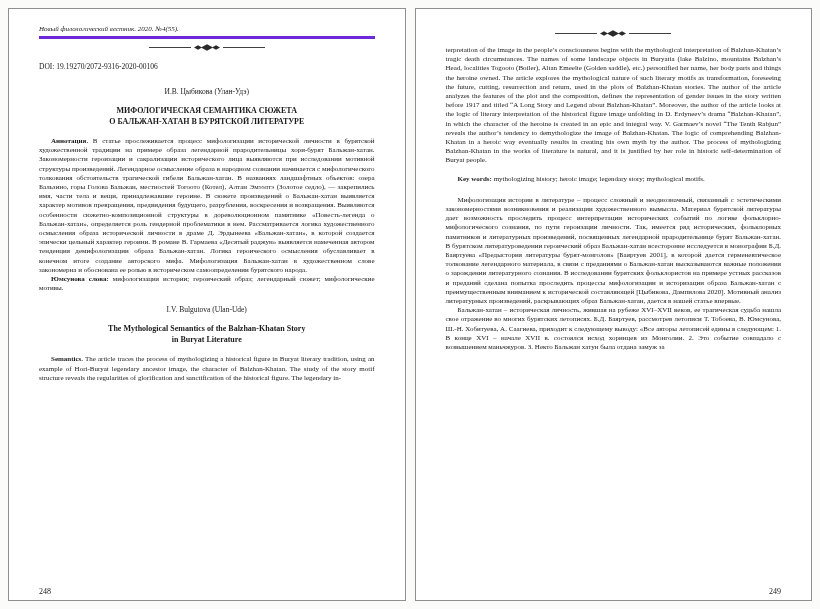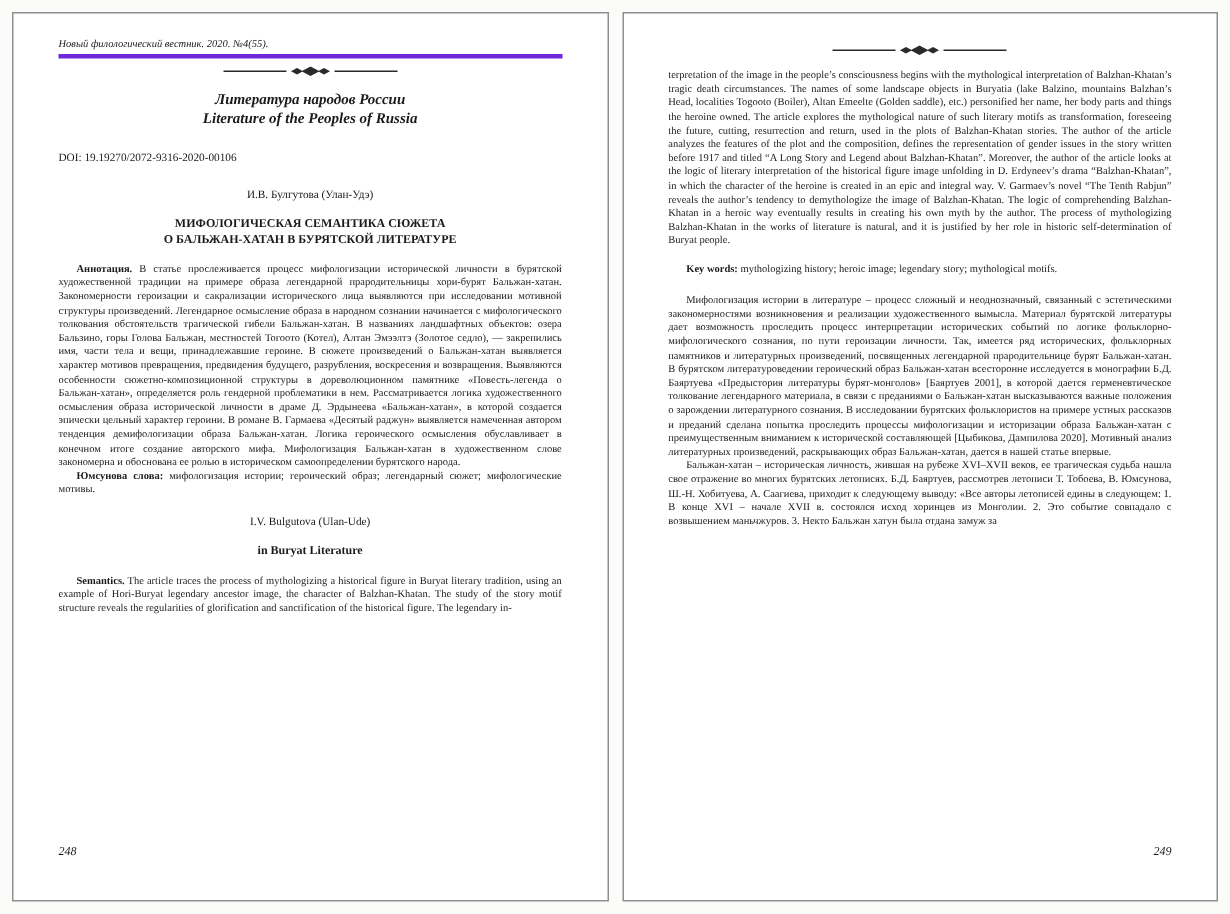--- a/index.html
+++ b/index.html
@@ -11,21 +11,21 @@
         padding-bottom:2px;margin-bottom:4px;}
   .ornament{display:flex;justify-content:center;align-items:center;margin:2px 0 8px 0;}
   .section-title{ text-align:center;font-weight:bold;font-style:italic;font-size:10px;line-height:13px;margin:8px 0 14px 0;}
   .doi{font-size:7.5px;margin:10px 0 16px 0;}
   .author{text-align:center;font-size:7.5px;margin:10px 0 10px 0;}
   .article-title{text-align:center;font-weight:bold;font-size:8px;line-height:10.5px;margin:8px 0 10px 0;}
   .body{font-size:7px;line-height:9.2px;text-align:justify;margin:0 0 0 0;}
   .jp{text-indent:12px;}
   .mt{margin-top:9px;}
   .mt-lg{margin-top:12px;}
-  .page-number{position:absolute;bottom:28px;font-size:8px;font-style:italic;}
+  .page-number{position:absolute;bottom:4px;font-size:8px;}
   .pn-left{left:30px;}
   .pn-right{right:30px;}
   b{font-weight:bold;}
 </style>
 </head>
 <body>
 
 <div class="spread">
 
   <div class="page">
@@ -34,34 +34,31 @@
     </div>
     <div class="ornament">
       <svg width="120" height="9" viewBox="0 0 120 9" aria-hidden="true">
         <line x1="2" y1="4.5" x2="44" y2="4.5" stroke="#2a2a2a" stroke-width="0.9"></line>
         <path d="M47 4.5 l4 -2.2 l4 2.2 l-4 2.2 z" fill="#2a2a2a"></path>
         <path d="M54 4.5 l6 -3.2 l6 3.2 l-6 3.2 z" fill="#2a2a2a"></path>
         <path d="M65 4.5 l4 -2.2 l4 2.2 l-4 2.2 z" fill="#2a2a2a"></path>
         <line x1="76" y1="4.5" x2="118" y2="4.5" stroke="#2a2a2a" stroke-width="0.9"></line>
       </svg>
     </div>
-    <div class="section-title">
-      <div>Литература народов России</div>
-      <div>Literature of the Peoples of Russia</div>
-    </div>
     <div class="doi">DOI: 19.19270/2072-9316-2020-00106</div>
-    <div class="author">И.В. Булгутова (Улан-Удэ)</div>
+    <div class="author">И.В. Цыбикова (Улан-Удэ)</div>
     <div class="article-title">
       <div>МИФОЛОГИЧЕСКАЯ СЕМАНТИКА СЮЖЕТА</div>
       <div>О БАЛЬЖАН-ХАТАН В БУРЯТСКОЙ ЛИТЕРАТУРЕ</div>
     </div>
     <p class="body jp"><b>Аннотация.</b> <span>В статье прослеживается процесс мифологизации исторической личности в бурятской художественной традиции на примере образа легендарной прародительницы хори-бурят Бальжан-хатан. Закономерности героизации и сакрализации исторического лица выявляются при исследовании мотивной структуры произведений. Легендарное осмысление образа в народном сознании начинается с мифологического толкования обстоятельств трагической гибели Бальжан-хатан. В названиях ландшафтных объектов: озера Бальзино, горы Голова Бальжан, местностей Тогоото (Котел), Алтан Эмээлтэ (Золотое седло), — закрепились имя, части тела и вещи, принадлежавшие героине. В сюжете произведений о Бальжан-хатан выявляется характер мотивов превращения, предвидения будущего, разрубления, воскресения и возвращения. Выявляются особенности сюжетно-композиционной структуры в дореволюционном памятнике «Повесть-легенда о Бальжан-хатан», определяется роль гендерной проблематики в нем. Рассматривается логика художественного осмысления образа исторической личности в драме Д. Эрдынеева «Бальжан-хатан», в которой создается эпически цельный характер героини. В романе В. Гармаева «Десятый раджун» выявляется намеченная автором тенденция демифологизации образа Бальжан-хатан. Логика героического осмысления обуславливает в конечном итоге создание авторского мифа. Мифологизация Бальжан-хатан в художественном слове закономерна и обоснована ее ролью в историческом самоопределении бурятского народа.</span></p>
     <p class="body jp"><b>Юмсунова слова:</b> <span>мифологизация истории; героический образ; легендарный сюжет; мифологические мотивы.</span></p>
     <div class="author mt-lg">I.V. Bulgutova (Ulan-Ude)</div>
     <div class="article-title">
+      <div>The Mythological Semantics of the Balzhan-Khatan Story</div>
       <div>in Buryat Literature</div>
     </div>
     <p class="body jp"><b>Semantics.</b> <span>The article traces the process of mythologizing a historical figure in Buryat literary tradition, using an example of Hori-Buryat legendary ancestor image, the character of Balzhan-Khatan. The study of the story motif structure reveals the regularities of glorification and sanctification of the historical figure. The legendary in-</span></p>
     <div class="page-number pn-left">248</div>
   </div>
 
   <div class="page">
     <div class="ornament" style="margin-top:4px;">
       <svg width="120" height="9" viewBox="0 0 120 9" aria-hidden="true">
         <line x1="2" y1="4.5" x2="44" y2="4.5" stroke="#2a2a2a" stroke-width="0.9"></line>

